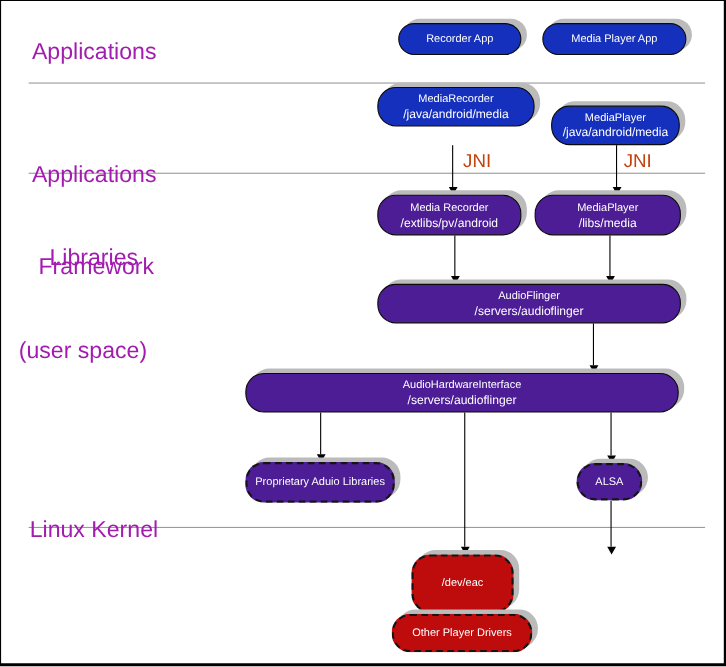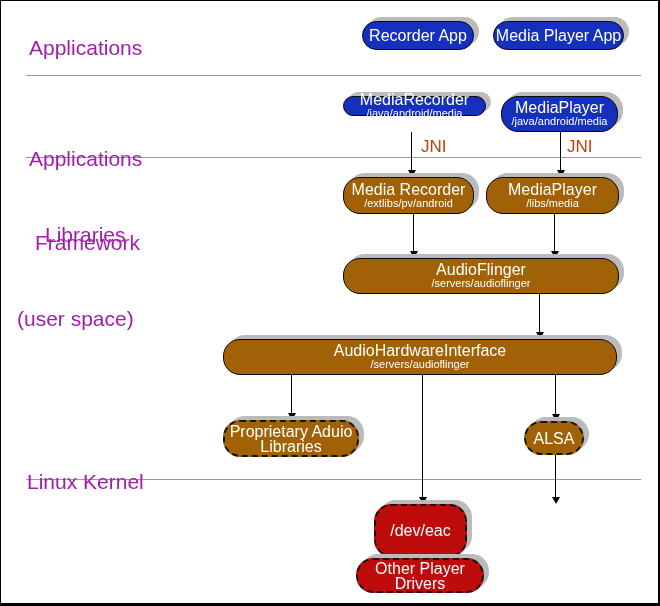--- a/index.html
+++ b/index.html
@@ -4,24 +4,24 @@
 <style>
   html,body{margin:0;padding:0;background:#fff;font-family:"Liberation Sans","DejaVu Sans",sans-serif;}
   .stage{position:relative;width:660px;height:606px;box-sizing:border-box;background:#fff;
          border:1px solid #000;border-right-width:2px;border-bottom-width:3px;overflow:hidden;}
   .divider{position:absolute;left:25px;width:615px;height:1px;background:#9a9a9a;}
   .layer-label{position:absolute;color:#a21caf;font-size:21px;line-height:28px;white-space:pre;}
   .node{position:absolute;box-sizing:border-box;display:flex;flex-direction:column;align-items:center;
         justify-content:center;color:#fff;text-align:center;border:1.5px solid #0a0a0a;
         border-radius:17px;box-shadow:5px -4px 0 0 #bbbbbb;}
   .blue{background:#1630be;}
-  .green{background:#a16207;}
+  .green{background:#4c1d95;}
   .red{background:#be0b0b;}
   .dashed{border:2px dashed #141414;}
-  .t{font-size:16px;line-height:15px;}
+  .t{font-size:10px;line-height:15px;}
   .p{font-size:11px;line-height:13px;}
   .vline{position:absolute;width:1px;background:#000;}
   .ahead{position:absolute;width:0;height:0;border-left:4px solid transparent;
          border-right:4px solid transparent;border-top:7px solid #000;}
   .jni{position:absolute;color:#c2410c;font-size:17px;}
 </style>
 </head>
 <body>
 
 <div class="stage">
@@ -71,21 +71,21 @@
   <div class="jni" style="left:420px;top:136px">JNI</div>
   <div class="jni" style="left:566px;top:136px">JNI</div>
 
   <div class="node blue" style="left:361px;top:20px;width:112px;height:29px">
     <div class="t">Recorder App</div>
   </div>
   <div class="node blue" style="left:492px;top:20px;width:131px;height:29px">
     <div class="t">Media Player App</div>
   </div>
 
-  <div class="node blue" style="left:342px;top:95px;width:143px;height:20px">
+  <div class="node blue" style="left:342px;top:78px;width:143px;height:36px">
     <div class="t">MediaRecorder</div>
     <div class="p">/java/android/media</div>
   </div>
   <div class="node blue" style="left:500px;top:95px;width:117px;height:36px">
     <div class="t">MediaPlayer</div>
     <div class="p">/java/android/media</div>
   </div>
 
   <div class="node green" style="left:342px;top:176px;width:131px;height:37px">
     <div class="t">Media Recorder</div>

